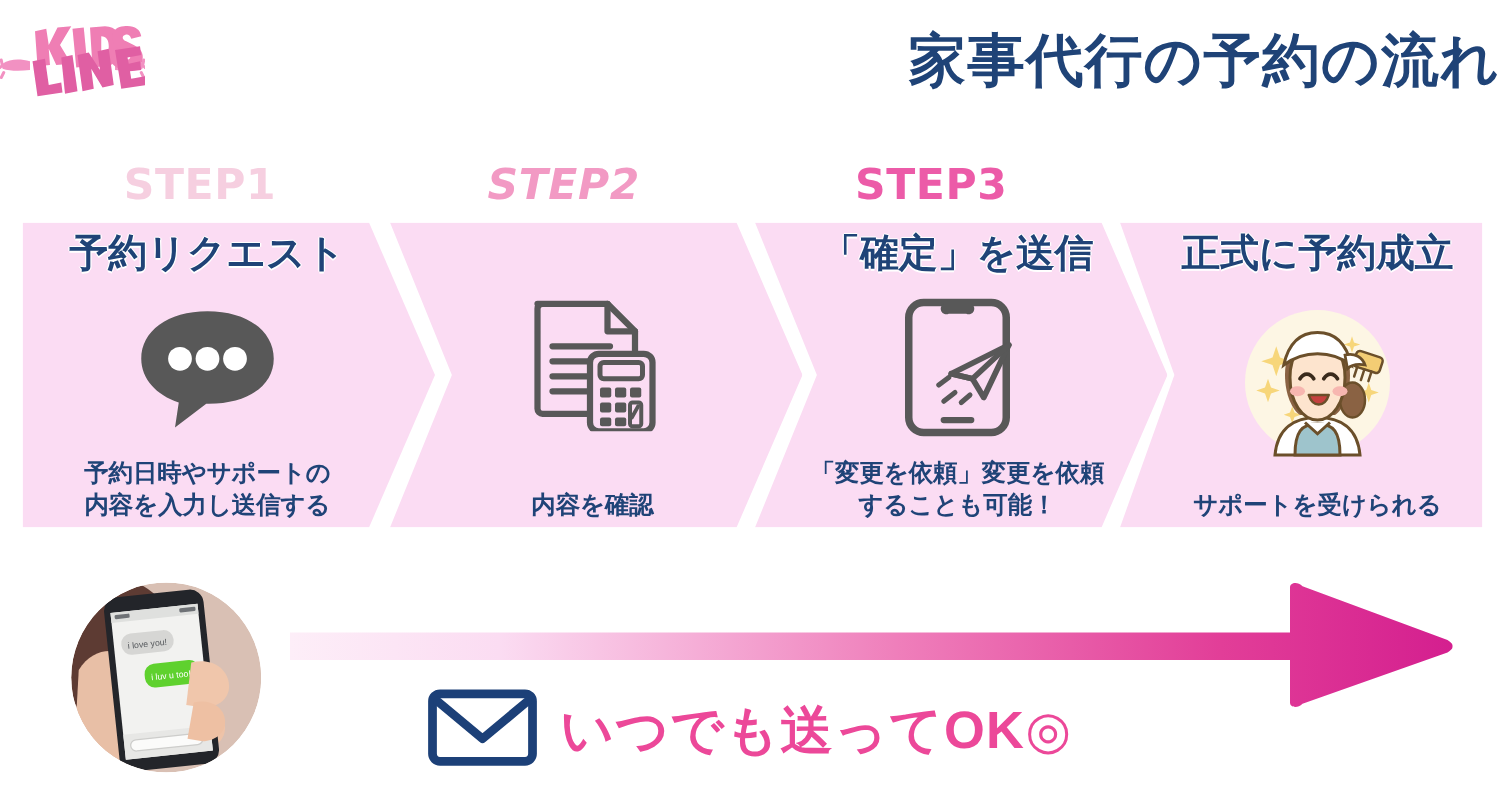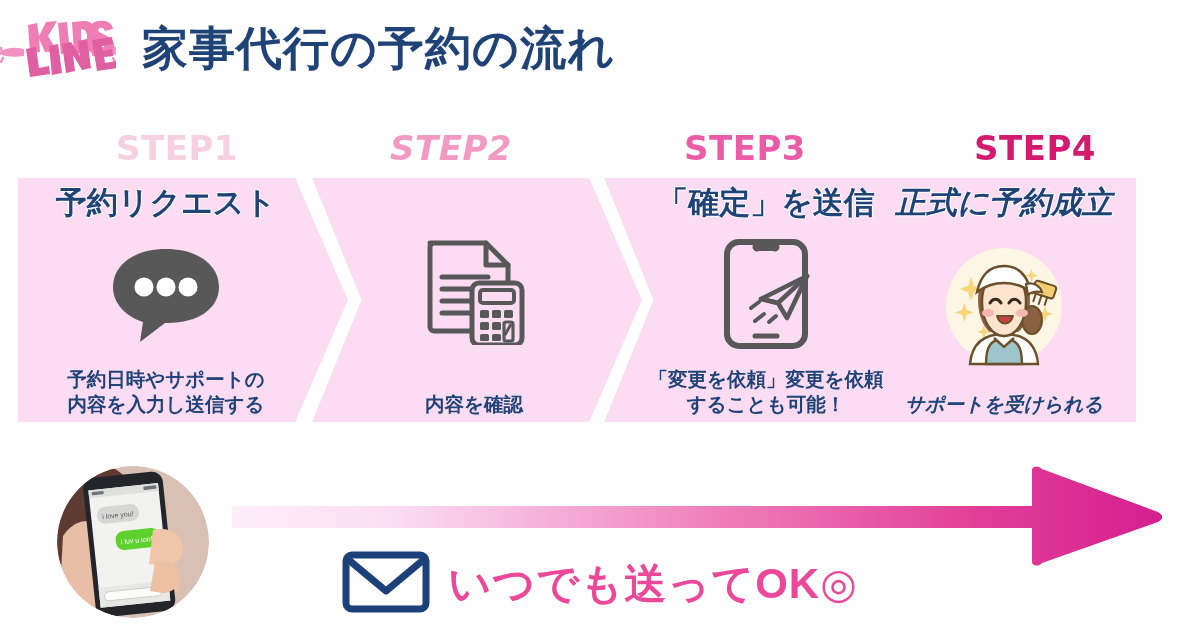--- a/index.html
+++ b/index.html
@@ -6,21 +6,21 @@
   body{
     width:1200px;height:630px;
     background:#ffffff;
     font-family:"Liberation Sans","DejaVu Sans",sans-serif;
     overflow:hidden;position:relative;
   }
   #stage{position:relative;width:1200px;height:630px;}
 
   
   .header{position:absolute;left:0;top:8px;width:1200px;height:80px;
-          display:flex;align-items:center;justify-content:flex-start;gap:26px;}
+          display:flex;align-items:center;justify-content:space-between;}
   .logo{width:116px;height:62px;position:relative;flex:0 0 auto;}
   .page-title{font-size:46px;font-weight:700;color:#1f4377;letter-spacing:1px;
               white-space:nowrap;line-height:1;}
 
   
   .steplabels{position:absolute;left:0;top:126px;width:1200px;height:44px;}
   .steplabel{position:absolute;top:0;font-size:34px;font-weight:700;
              letter-spacing:.5px;text-align:center;width:220px;line-height:44px;
              font-family:"DejaVu Sans",sans-serif;}
 
@@ -89,24 +89,23 @@
           <path d="M62 27 l9 -2 l9 14 l-2 -15 l9 -2 l4 29 l-9 2 l-9 -15 l2 16 l-9 2 Z"></path>
           <path d="M92 23 l20 -3 l1 7 l-11 2 l1 5 l9 -2 l1 7 l-9 1 l1 6 l11 -2 l1 7 l-20 3 Z"></path>
         </g>
       </svg>
     </div>
 
     <div class="page-title">家事代行の予約の流れ</div>
   </div>
 
   <div class="steplabels">
-    <div class="steplabel" style="left:67px;color:#f6cfe0;">STEP1</div>
+    <div class="steplabel" style="left:50px;color:#f6cfe0;">STEP1</div>
     <div class="steplabel" style="left:341px;color:#f29ac4;font-style:italic;">STEP2</div>
     <div class="steplabel" style="left:635px;color:#ec5ba8;">STEP3</div>
-    <div class="steplabel" style="left:925px;color:#d4196f;">STEP4</div>
   </div>
 
   <div class="cards">
 
     <div class="card c1" style="left:18px;width:330px;">
       <div class="card-bg"></div>
       <div class="card-inner">
         <div class="card-title">予約リクエスト</div>
         <div class="card-icon">
           <svg width="118" height="102" viewBox="0 0 118 102" aria-hidden="true">
@@ -176,21 +175,21 @@
             </g>
           </svg>
         </div>
         <div class="card-note">
           <span class="ln">「変更を依頼」変更を依頼</span>
           <span class="ln">することも可能！</span>
         </div>
       </div>
     </div>
 
-    <div class="card c4" style="left:846px;width:290px;font-style:italic;">
+    <div class="card c4" style="left:896px;width:290px;">
       <div class="card-bg"></div>
       <div class="card-inner">
         <div class="card-title">正式に予約成立</div>
         <div class="card-icon">
           <svg width="120" height="120" viewBox="0 0 120 120" aria-hidden="true">
             <circle cx="60" cy="60" r="58" fill="#fdf6e4"></circle>
             <g fill="#f7d67a">
               <path d="M24 40 l3 -9 l3 9 l9 3 l-9 3 l-3 9 l-3 -9 l-9 -3 z"></path>
               <path d="M18 64 l2.4 -7 l2.4 7 l7 2.4 l-7 2.4 l-2.4 7 l-2.4 -7 l-7 -2.4 z"></path>
               <path d="M38 84 l1.8 -5 l1.8 5 l5 1.8 l-5 1.8 l-1.8 5 l-1.8 -5 l-5 -1.8 z"></path>

